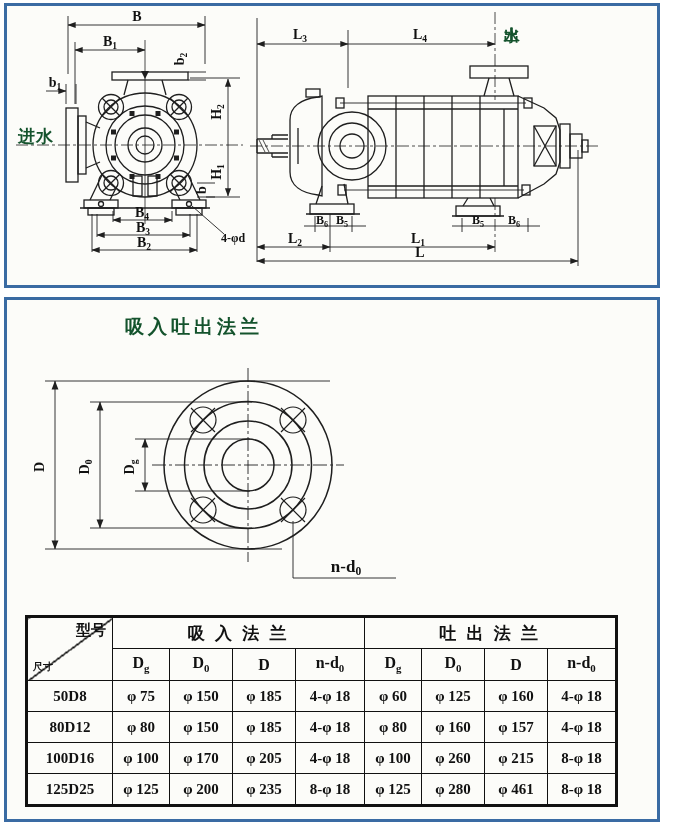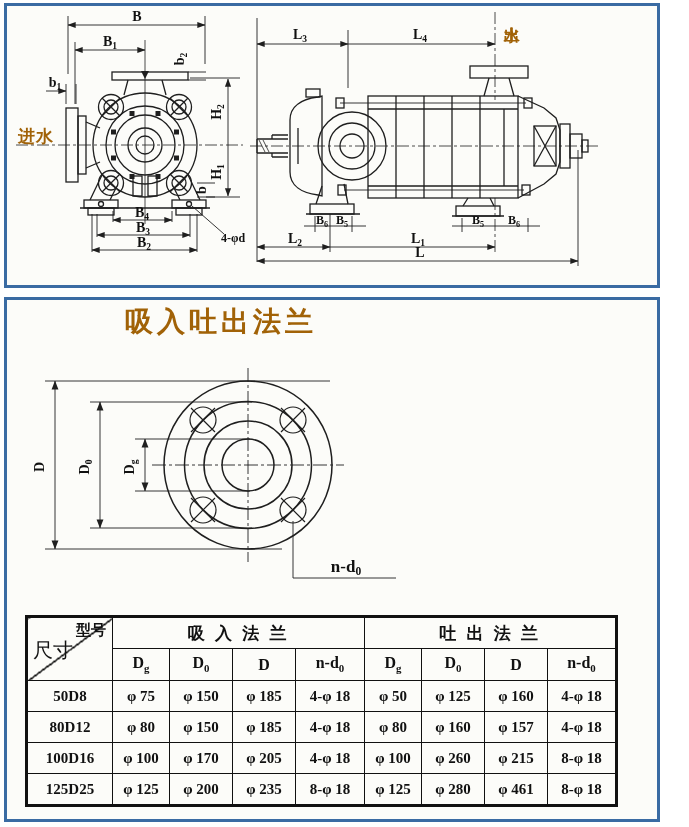--- a/index.html
+++ b/index.html
@@ -4,38 +4,38 @@
 <style>
   html,body{margin:0;padding:0;background:#fff;}
   .page{position:relative;width:689px;height:827px;background:#ffffff;overflow:hidden;
         font-family:"Liberation Serif",serif;color:#1f1f1f;}
   .panel{position:absolute;left:4px;width:656px;border:3px solid #3a6ba3;background:#fcfcf9;box-sizing:border-box;}
   .panel-top{top:3px;height:285px;}
   .panel-bottom{top:297px;height:525px;}
   svg{position:absolute;left:0;top:0;}
   svg text{fill:#111;font-family:"Liberation Serif",serif;font-weight:bold;font-size:14px;}
   svg text.small{font-size:12px;}
-  .cjk{position:absolute;color:#a16207;font-weight:bold;font-family:"Liberation Sans",sans-serif;}
+  .cjk{position:absolute;color:#14532d;font-weight:bold;font-family:"Liberation Sans",sans-serif;}
   .inlet-label{left:11px;top:119px;font-size:17px;letter-spacing:1px;}
   .outlet-label{left:496px;top:8px;font-size:16px;writing-mode:vertical-rl;text-orientation:upright;line-height:1.05;}
-  .flange-title{left:118px;top:3px;font-size:28px;letter-spacing:4px;}
+  .flange-title{left:118px;top:14px;font-size:19px;letter-spacing:4px;}
   
   .spec-table-wrap{position:absolute;left:18px;top:315px;}
   table.spec{border-collapse:collapse;table-layout:fixed;width:590px;background:transparent;}
   table.spec th,table.spec td{border:1.5px solid #111;text-align:center;vertical-align:middle;
       font-family:"Liberation Serif",serif;color:#111;padding:0;}
   table.spec{border:3px solid #111;padding-left:19px;}
   th.group{font-family:"Liberation Sans",sans-serif;font-size:17px;letter-spacing:3px;height:30px;font-weight:bold;}
   th.subh{font-size:16px;height:31px;font-weight:bold;margin-left:44px;}
   td.model{font-size:15px;font-weight:bold;height:30px;margin-top:7px;}
   td.val{font-size:15px;font-weight:bold;height:30px;margin-left:12px;}
   th.corner{position:relative;overflow:hidden;
       background:linear-gradient(to bottom right,transparent 49.3%,#111 49.3%,#111 50.9%,transparent 50.9%);}
   .corner-tr{position:absolute;top:3px;right:6px;font-family:"Liberation Sans",sans-serif;font-size:15px;font-weight:bold;}
-  .corner-bl{position:absolute;bottom:16px;left:5px;font-family:"Liberation Sans",sans-serif;font-size:20px;font-weight:normal;}
+  .corner-bl{position:absolute;bottom:6px;left:5px;font-family:"Liberation Sans",sans-serif;font-size:10px;font-weight:bold;}
   sub{font-size:68%;}
 </style>
 </head>
 <body>
 
 <div class="page">
 
   <div class="panel panel-top">
     <svg width="650" height="279" viewBox="7 6 650 279">
       <defs>
@@ -310,21 +310,21 @@
             <th class="subh"><span>n-d</span><sub>0</sub></th>
           </tr>
         </thead>
         <tbody>
           <tr>
             <td class="model">50D8</td>
             <td class="val">φ 75</td>
             <td class="val">φ 150</td>
             <td class="val">φ 185</td>
             <td class="val">4-φ 18</td>
-            <td class="val">φ 50</td>
+            <td class="val">φ 60</td>
             <td class="val">φ 125</td>
             <td class="val">φ 160</td>
             <td class="val">4-φ 18</td>
           </tr>
           <tr>
             <td class="model">80D12</td>
             <td class="val">φ 80</td>
             <td class="val">φ 150</td>
             <td class="val">φ 185</td>
             <td class="val">4-φ 18</td>

